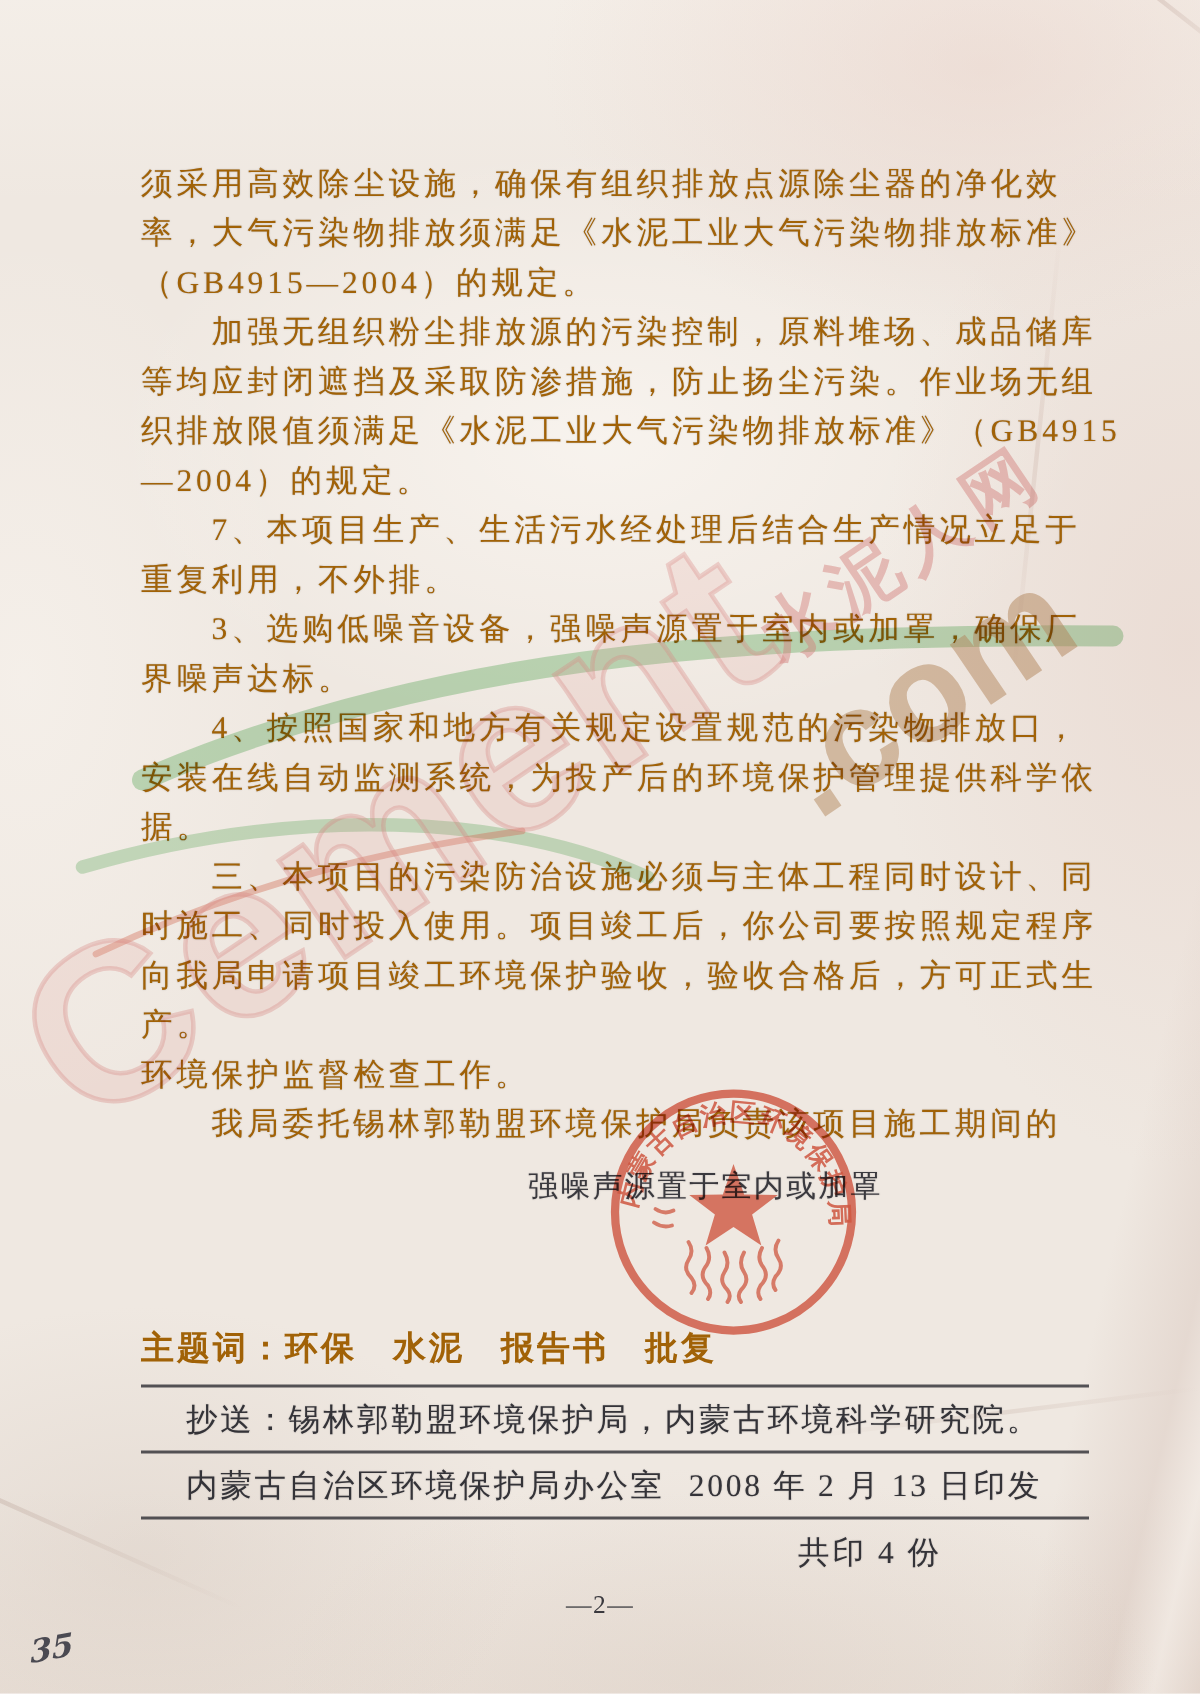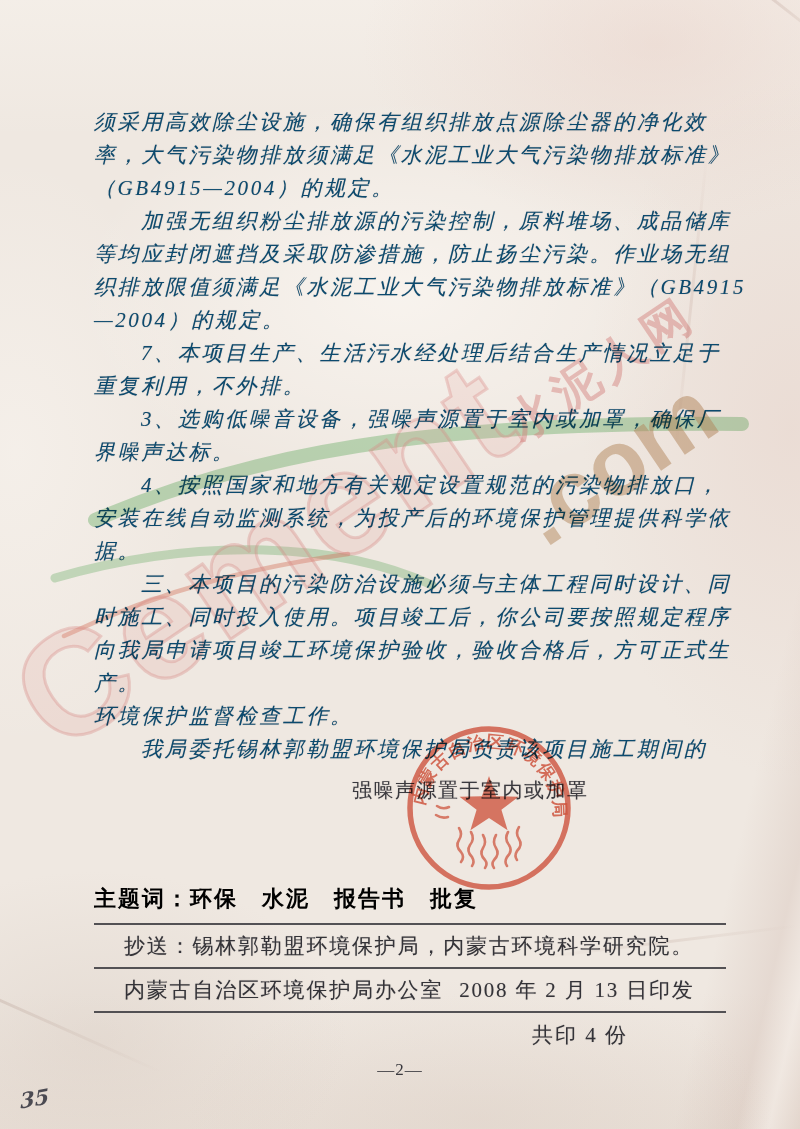--- a/index.html
+++ b/index.html
@@ -46,41 +46,40 @@
   }
   .wm-tld{
     position:absolute;left:528px;top:470px;transform:rotate(-34deg);transform-origin:0 50%;
     font-family:"Liberation Sans","DejaVu Sans",sans-serif;font-weight:700;font-size:92px;
     color:rgba(192,150,106,.50);
   }
 
   
   .body-text{
     position:absolute;left:94px;top:106px;width:622px;z-index:2;
-    font-size:21px;line-height:33px;letter-spacing:2.6px;color:#0c4a6e;
+    font-size:21px;line-height:33px;letter-spacing:2.6px;color:#a16207;
     text-shadow:0 0 1px rgba(56,55,60,.35);
-    font-style:italic;
   }
   .bline{white-space:nowrap;}
   .bline.ind{text-indent:47px;}
 
   .date-line{
     position:absolute;left:352px;top:777px;z-index:2;
     font-size:20px;letter-spacing:1.5px;color:#3a393e;white-space:nowrap;
     text-shadow:0 0 1px rgba(56,55,60,.35);
   }
 
   .seal{position:absolute;left:401px;top:720px;width:176px;height:176px;z-index:5;
     mix-blend-mode:multiply;opacity:.88;}
 
   
   .footer{position:absolute;left:94px;top:884px;width:632px;z-index:2;color:#343338;}
   .subject-row{
     font-family:Liberation Serif, serif;font-weight:700;
-    font-size:22px;letter-spacing:2px;color:#000000;white-space:nowrap;
+    font-size:22px;letter-spacing:2px;color:#a16207;white-space:nowrap;
   }
   .rule{border:none;border-top:2.2px solid #3d3c41;margin:0;opacity:.88;}
   .rule-1{margin-top:9px;}
   .rule-2{margin-top:7px;}
   .rule-3{margin-top:7px;}
   .cc-row,.issuer-row{
     font-size:21px;letter-spacing:1.8px;padding:7px 0 0 30px;white-space:nowrap;
     text-shadow:0 0 1px rgba(56,55,60,.3);
   }
   .issuer-date{margin-left:16px;}

